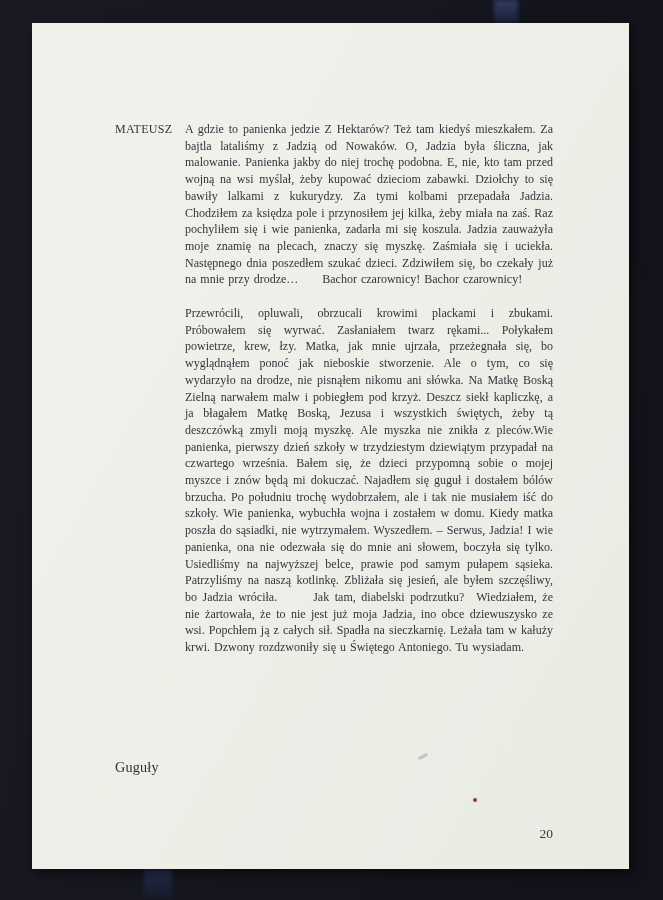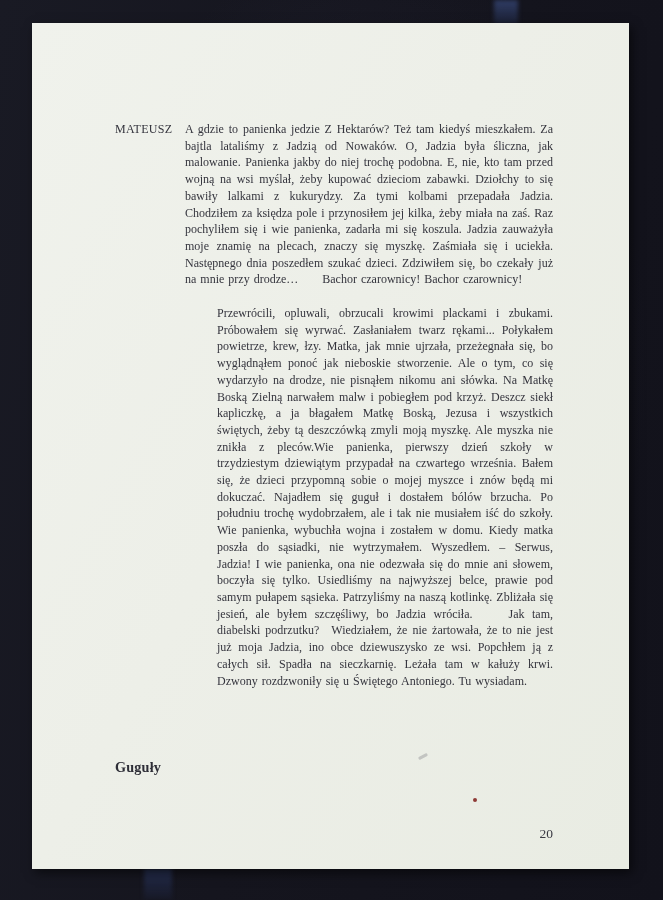--- a/index.html
+++ b/index.html
@@ -57,26 +57,25 @@
     flex: 1 1 auto;
     width: 368px;
   }
   .speech p {
     margin: 0;
     text-align: justify;
     word-spacing: 1px;
   }
   .speech p + p {
     margin-top: 17px;
-    margin-left: 32px;
   }
   .footer-title {
     position: absolute;
     left: 83px; top: 736px;
-    font-weight: bold;
+    font-weight: normal;
     font-size: 14.2px;
     color: #2e2e37;
     letter-spacing: 0.2px;
   }
   .page-number {
     position: absolute;
     top: 803px;
     right: 76px;
     font-size: 13.5px;
     color: #3a3a44;

